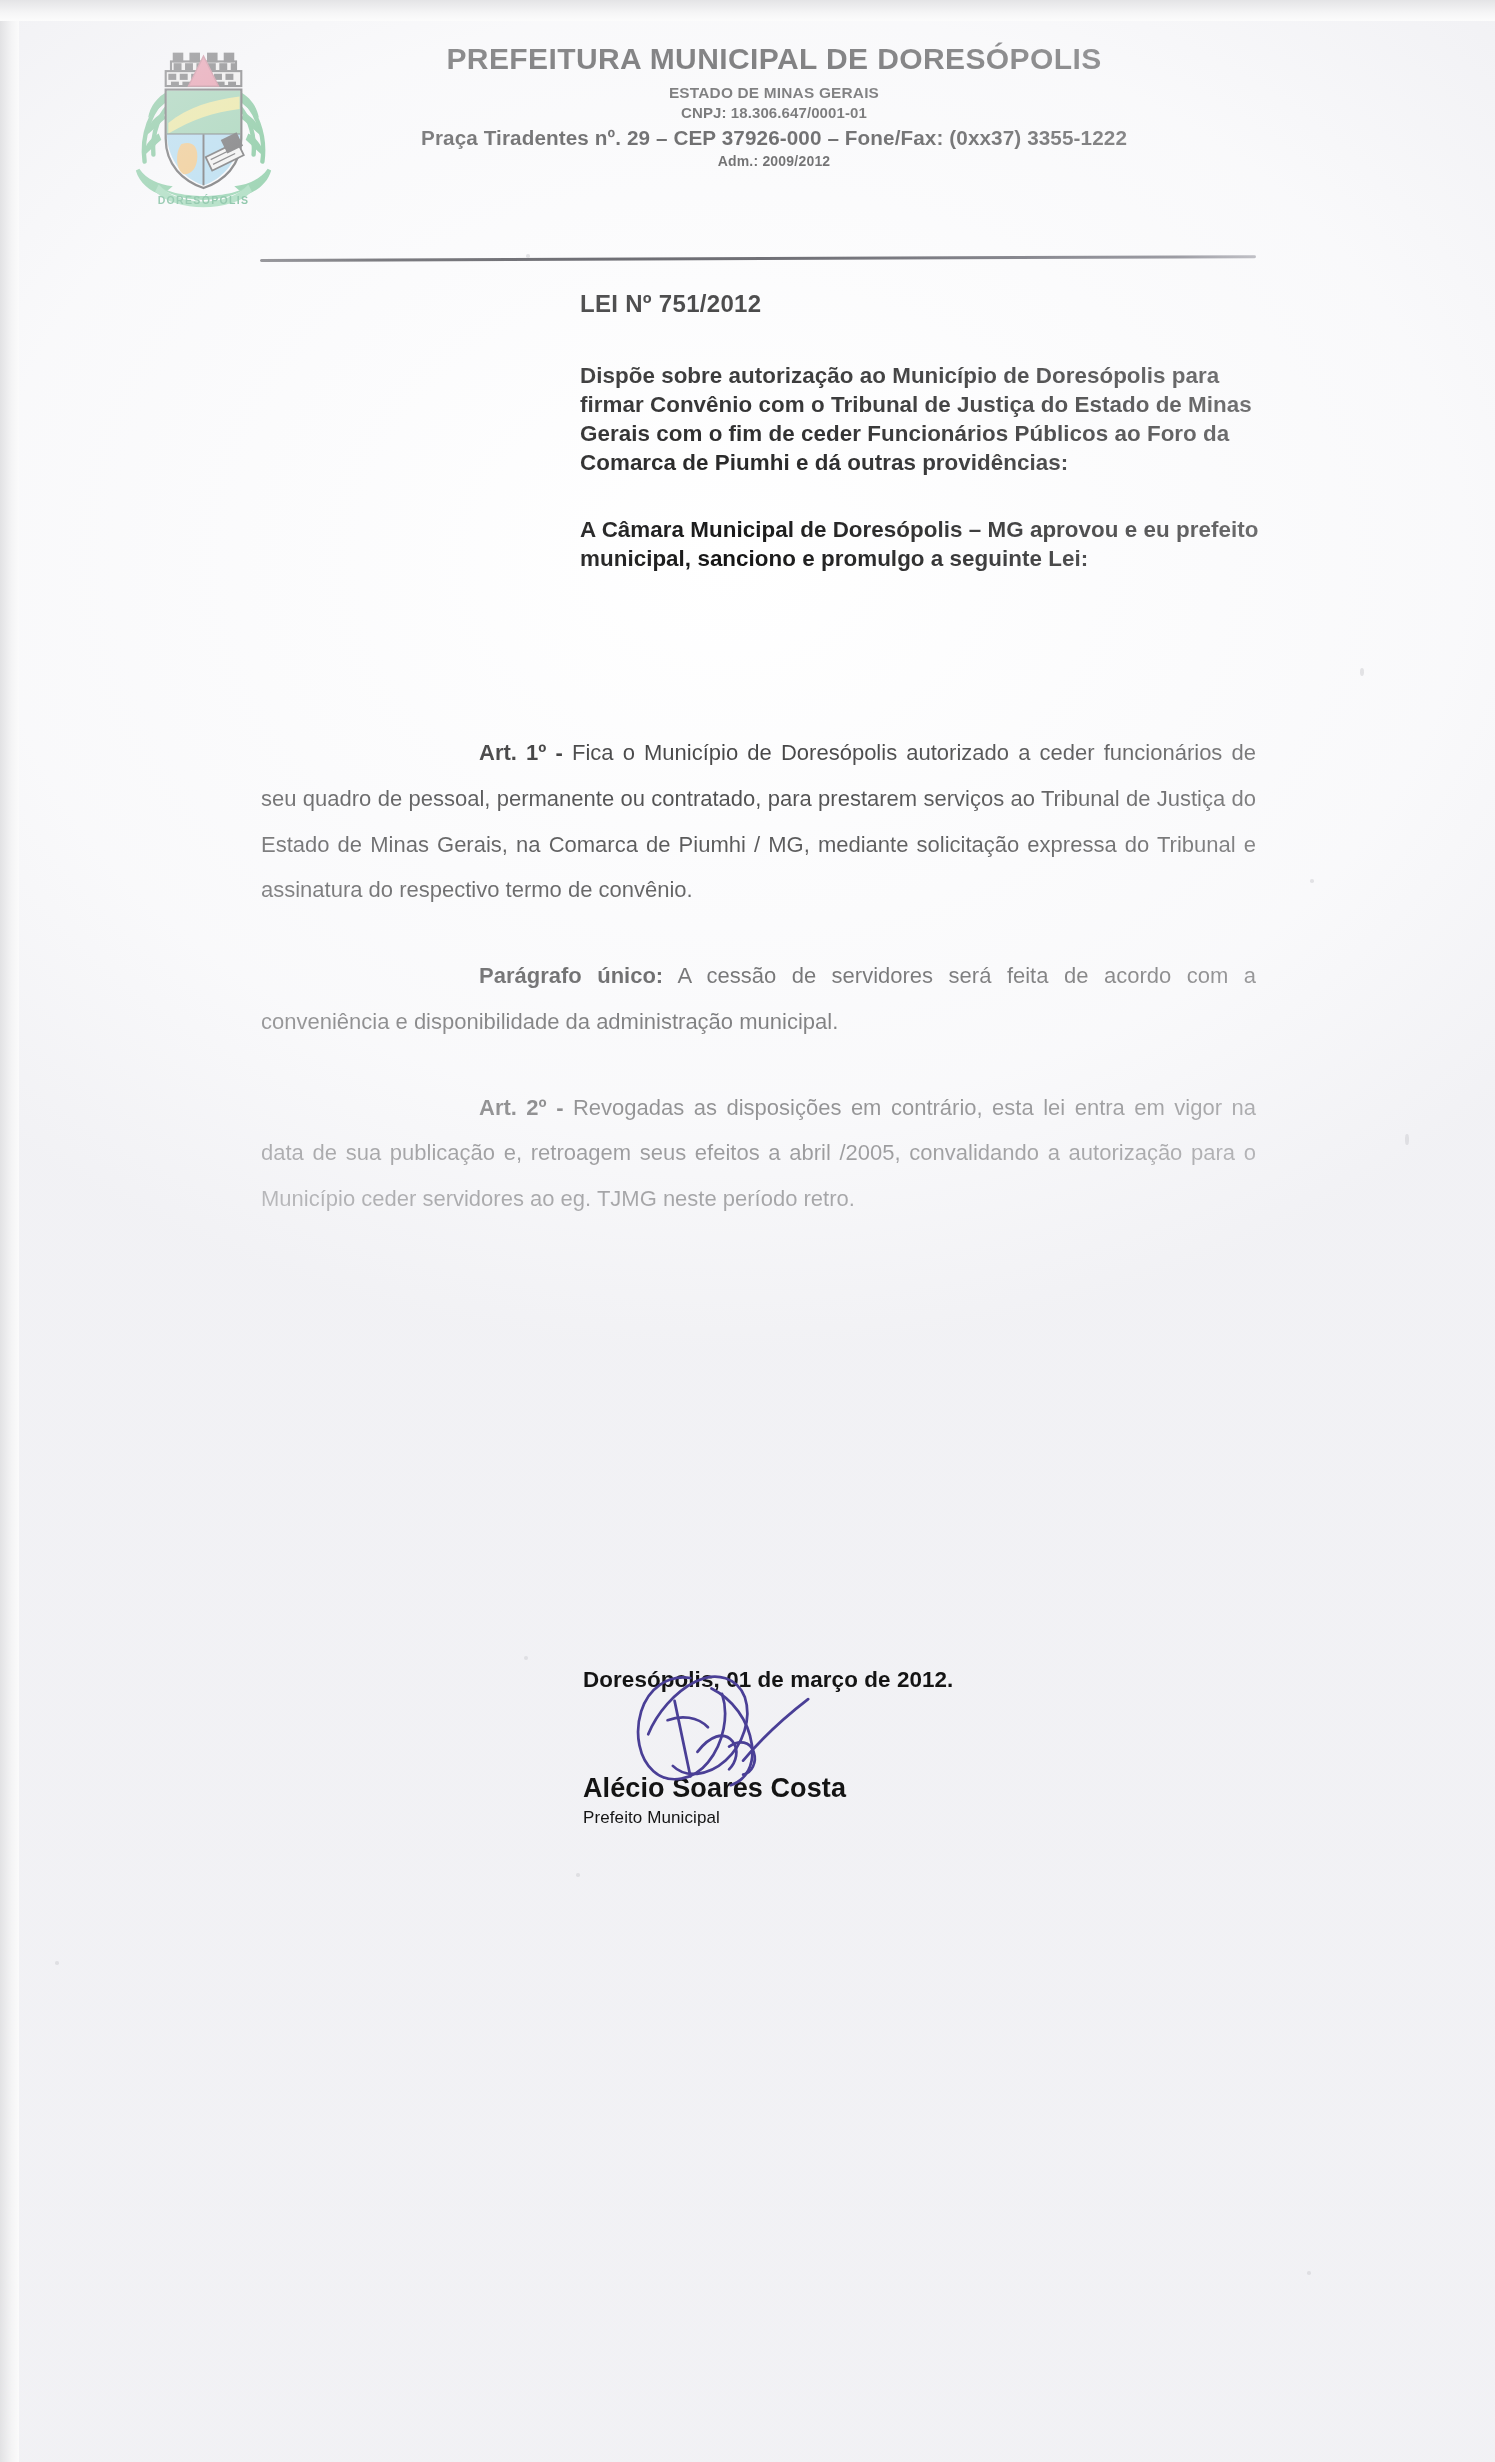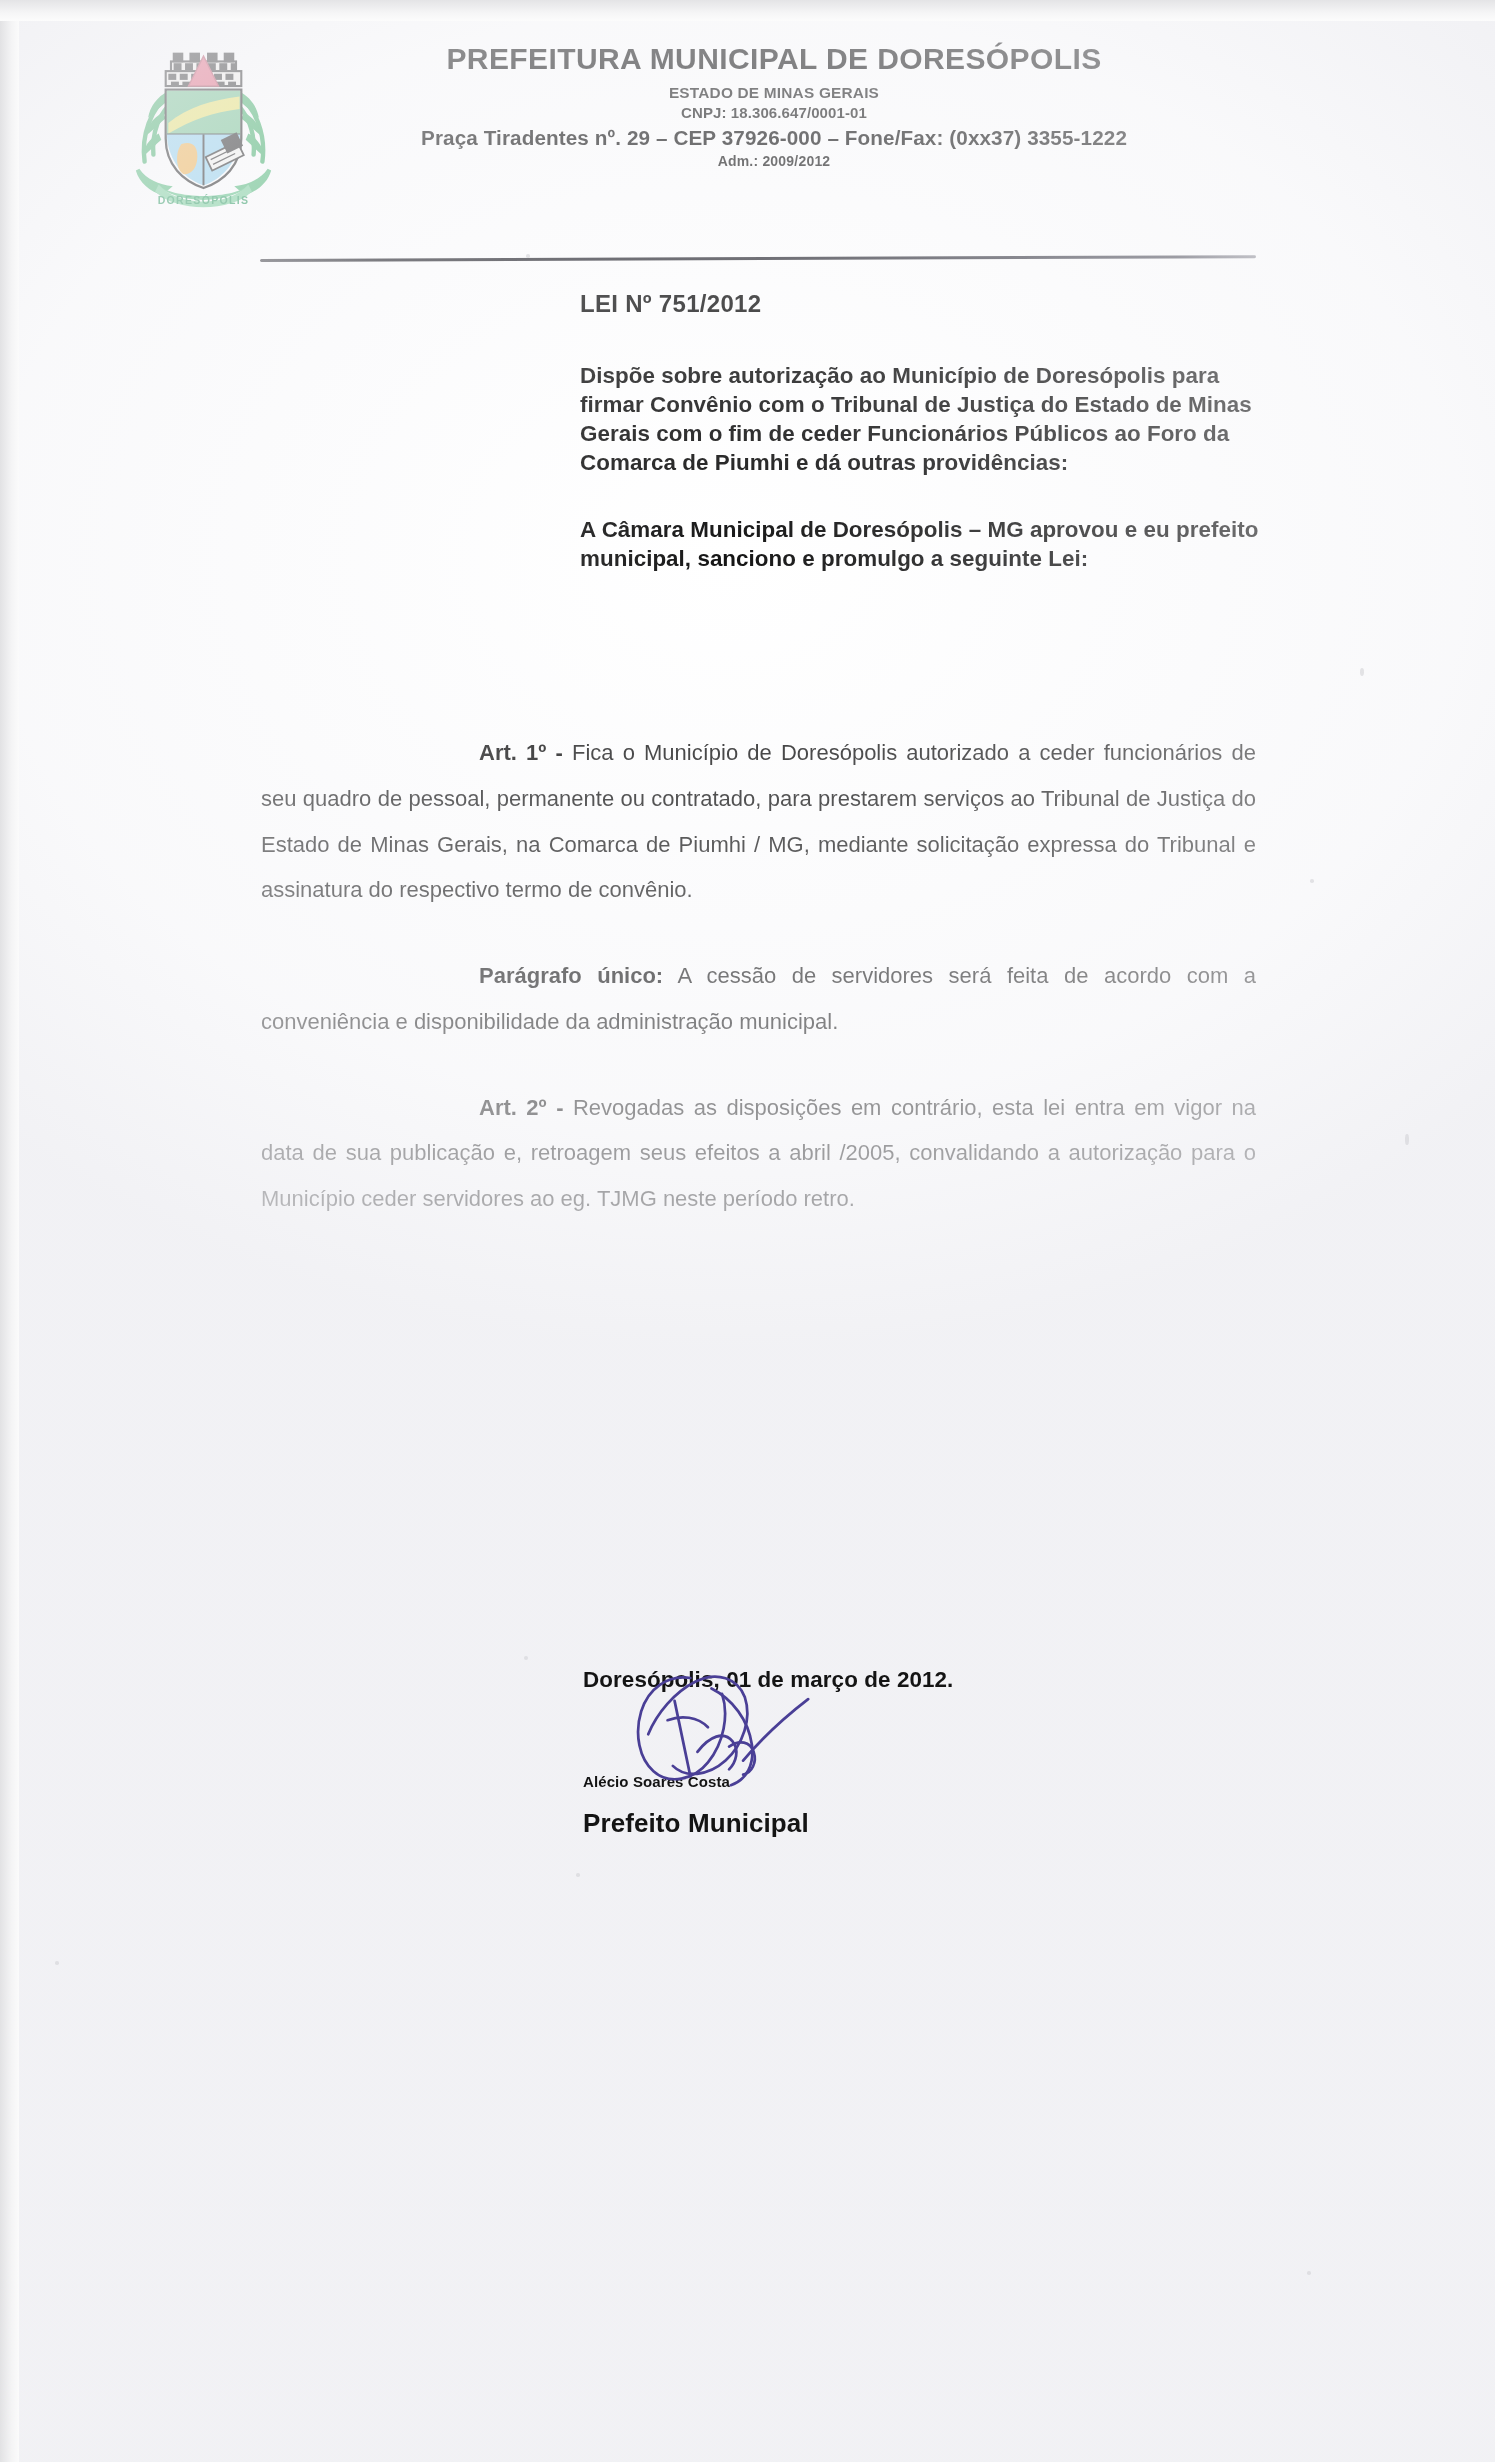--- a/index.html
+++ b/index.html
@@ -180,31 +180,31 @@
   #signature-mark {
     position: absolute;
     left: 16px; top: -19.3px;
     width: 290px; height: 176px;
     z-index: 3;
     pointer-events: none;
   }
   #signer-name {
     position: absolute;
     left: 0; top: 106px;
-    font-size: 15px;
+    font-size: 27px;
     font-weight: bold;
     color: #141414;
     letter-spacing: 0.1px;
     z-index: 1;
   }
   #signer-role {
     position: absolute;
     left: 0; top: 141px;
-    font-size: 26px;
-    font-weight: bold;
+    font-size: 17px;
+    font-weight: normal;
     color: #141414;
     letter-spacing: 0.1px;
     z-index: 1;
   }
 
   
   .speck {
     position: absolute;
     background: #cfcfd4;
     border-radius: 50%;

